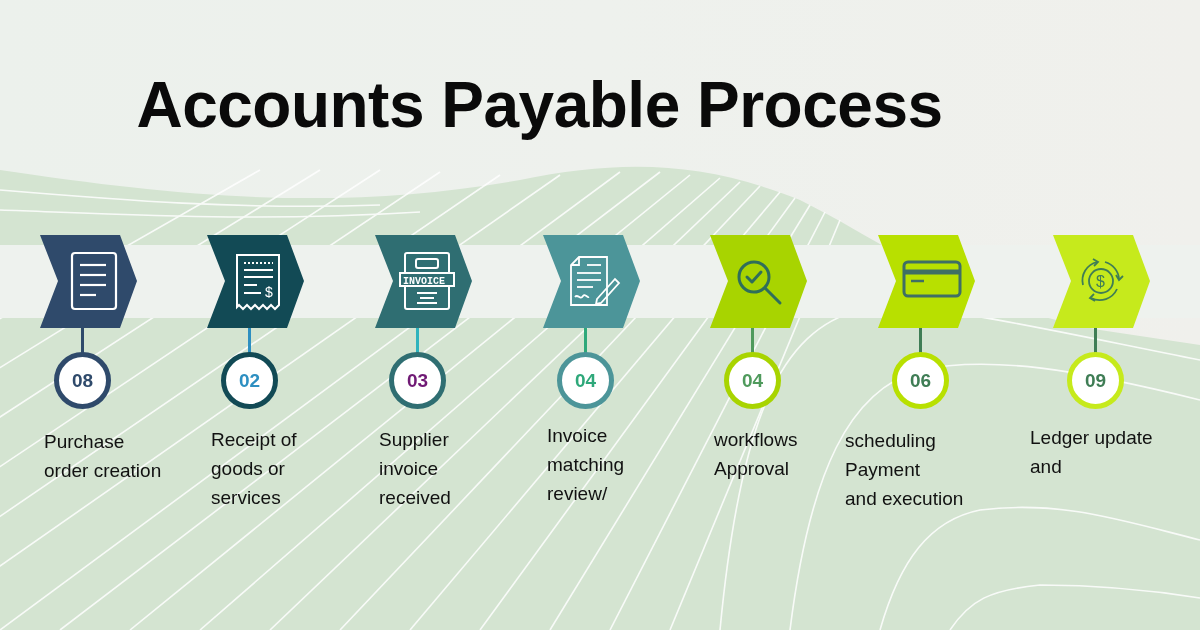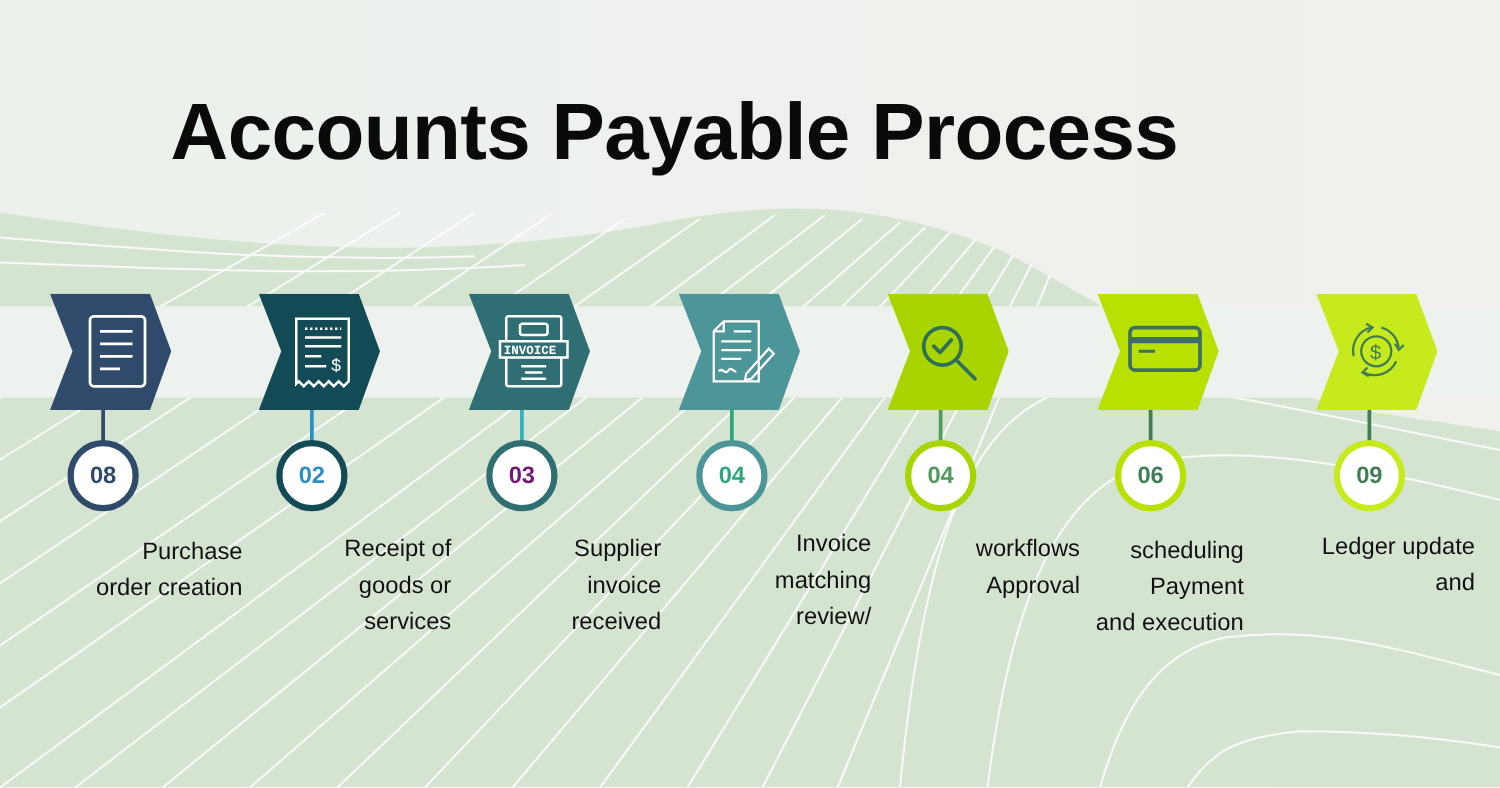--- a/index.html
+++ b/index.html
@@ -24,21 +24,21 @@
     .chevron svg { width: 97px; height: 93px; display: block; }
     .stem { position: absolute; left: 41px; top: 93px; width: 3px; height: 25px; }
     .num {
       position: absolute; left: 14px; top: 117px; width: 57px; height: 57px;
       border-radius: 50%; background: #ffffff; border-width: 5px; border-style: solid;
       display: flex; align-items: center; justify-content: center;
       font-size: 19px; font-weight: 700;
     }
     .label {
       position: absolute; top: 192px; left: 4px; width: 150px;
-      font-size: 19px; line-height: 29px; color: #111; text-align: right;
+      font-size: 19px; line-height: 29px; color: #111;
     }
   </style>
 </head>
 <body>
 
 <svg class="bg-svg" viewBox="0 0 1200 630" preserveAspectRatio="none">
   <path d="M0,170 C200,200 350,210 520,180 C620,160 700,160 800,200 C900,250 950,300 1100,330 L1200,345 L1200,630 L0,630 Z" fill="#d4e4d1"></path>
   <g stroke="#ffffff" stroke-width="1.6" fill="none" opacity="0.85">
     <path d="M0,190 C120,200 240,210 380,205"></path>
     <path d="M0,210 C140,215 260,222 420,212"></path>

